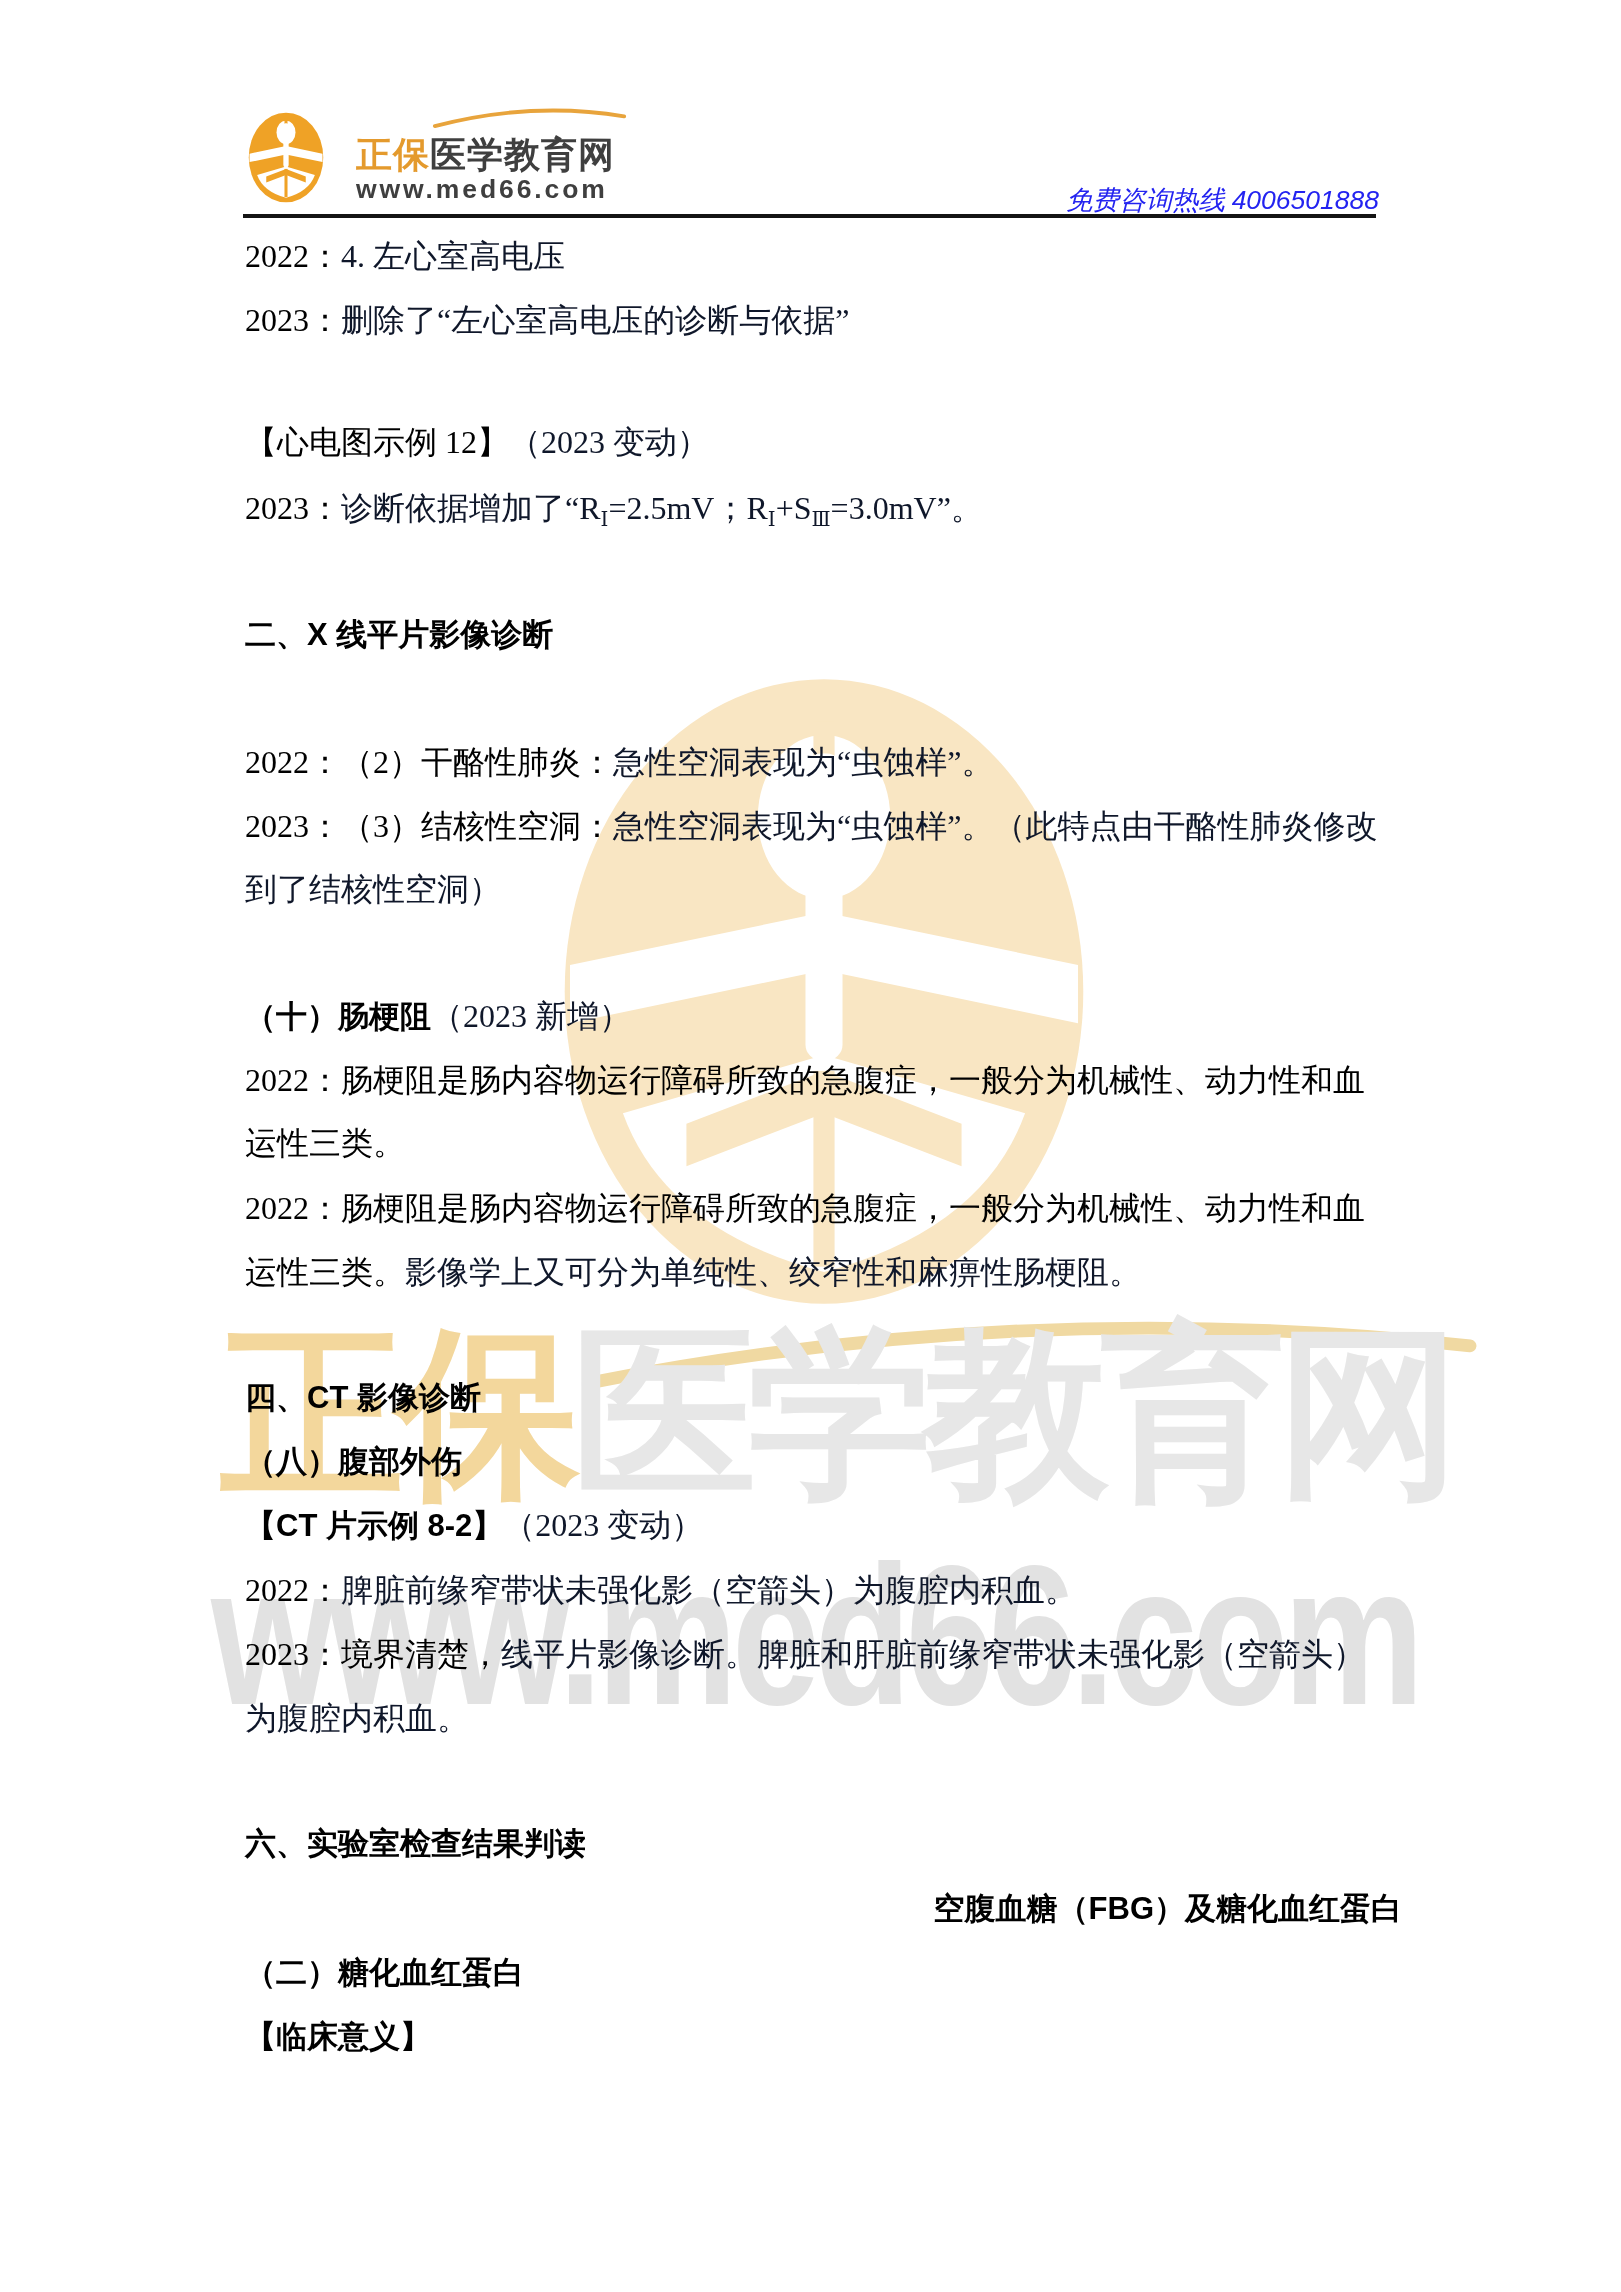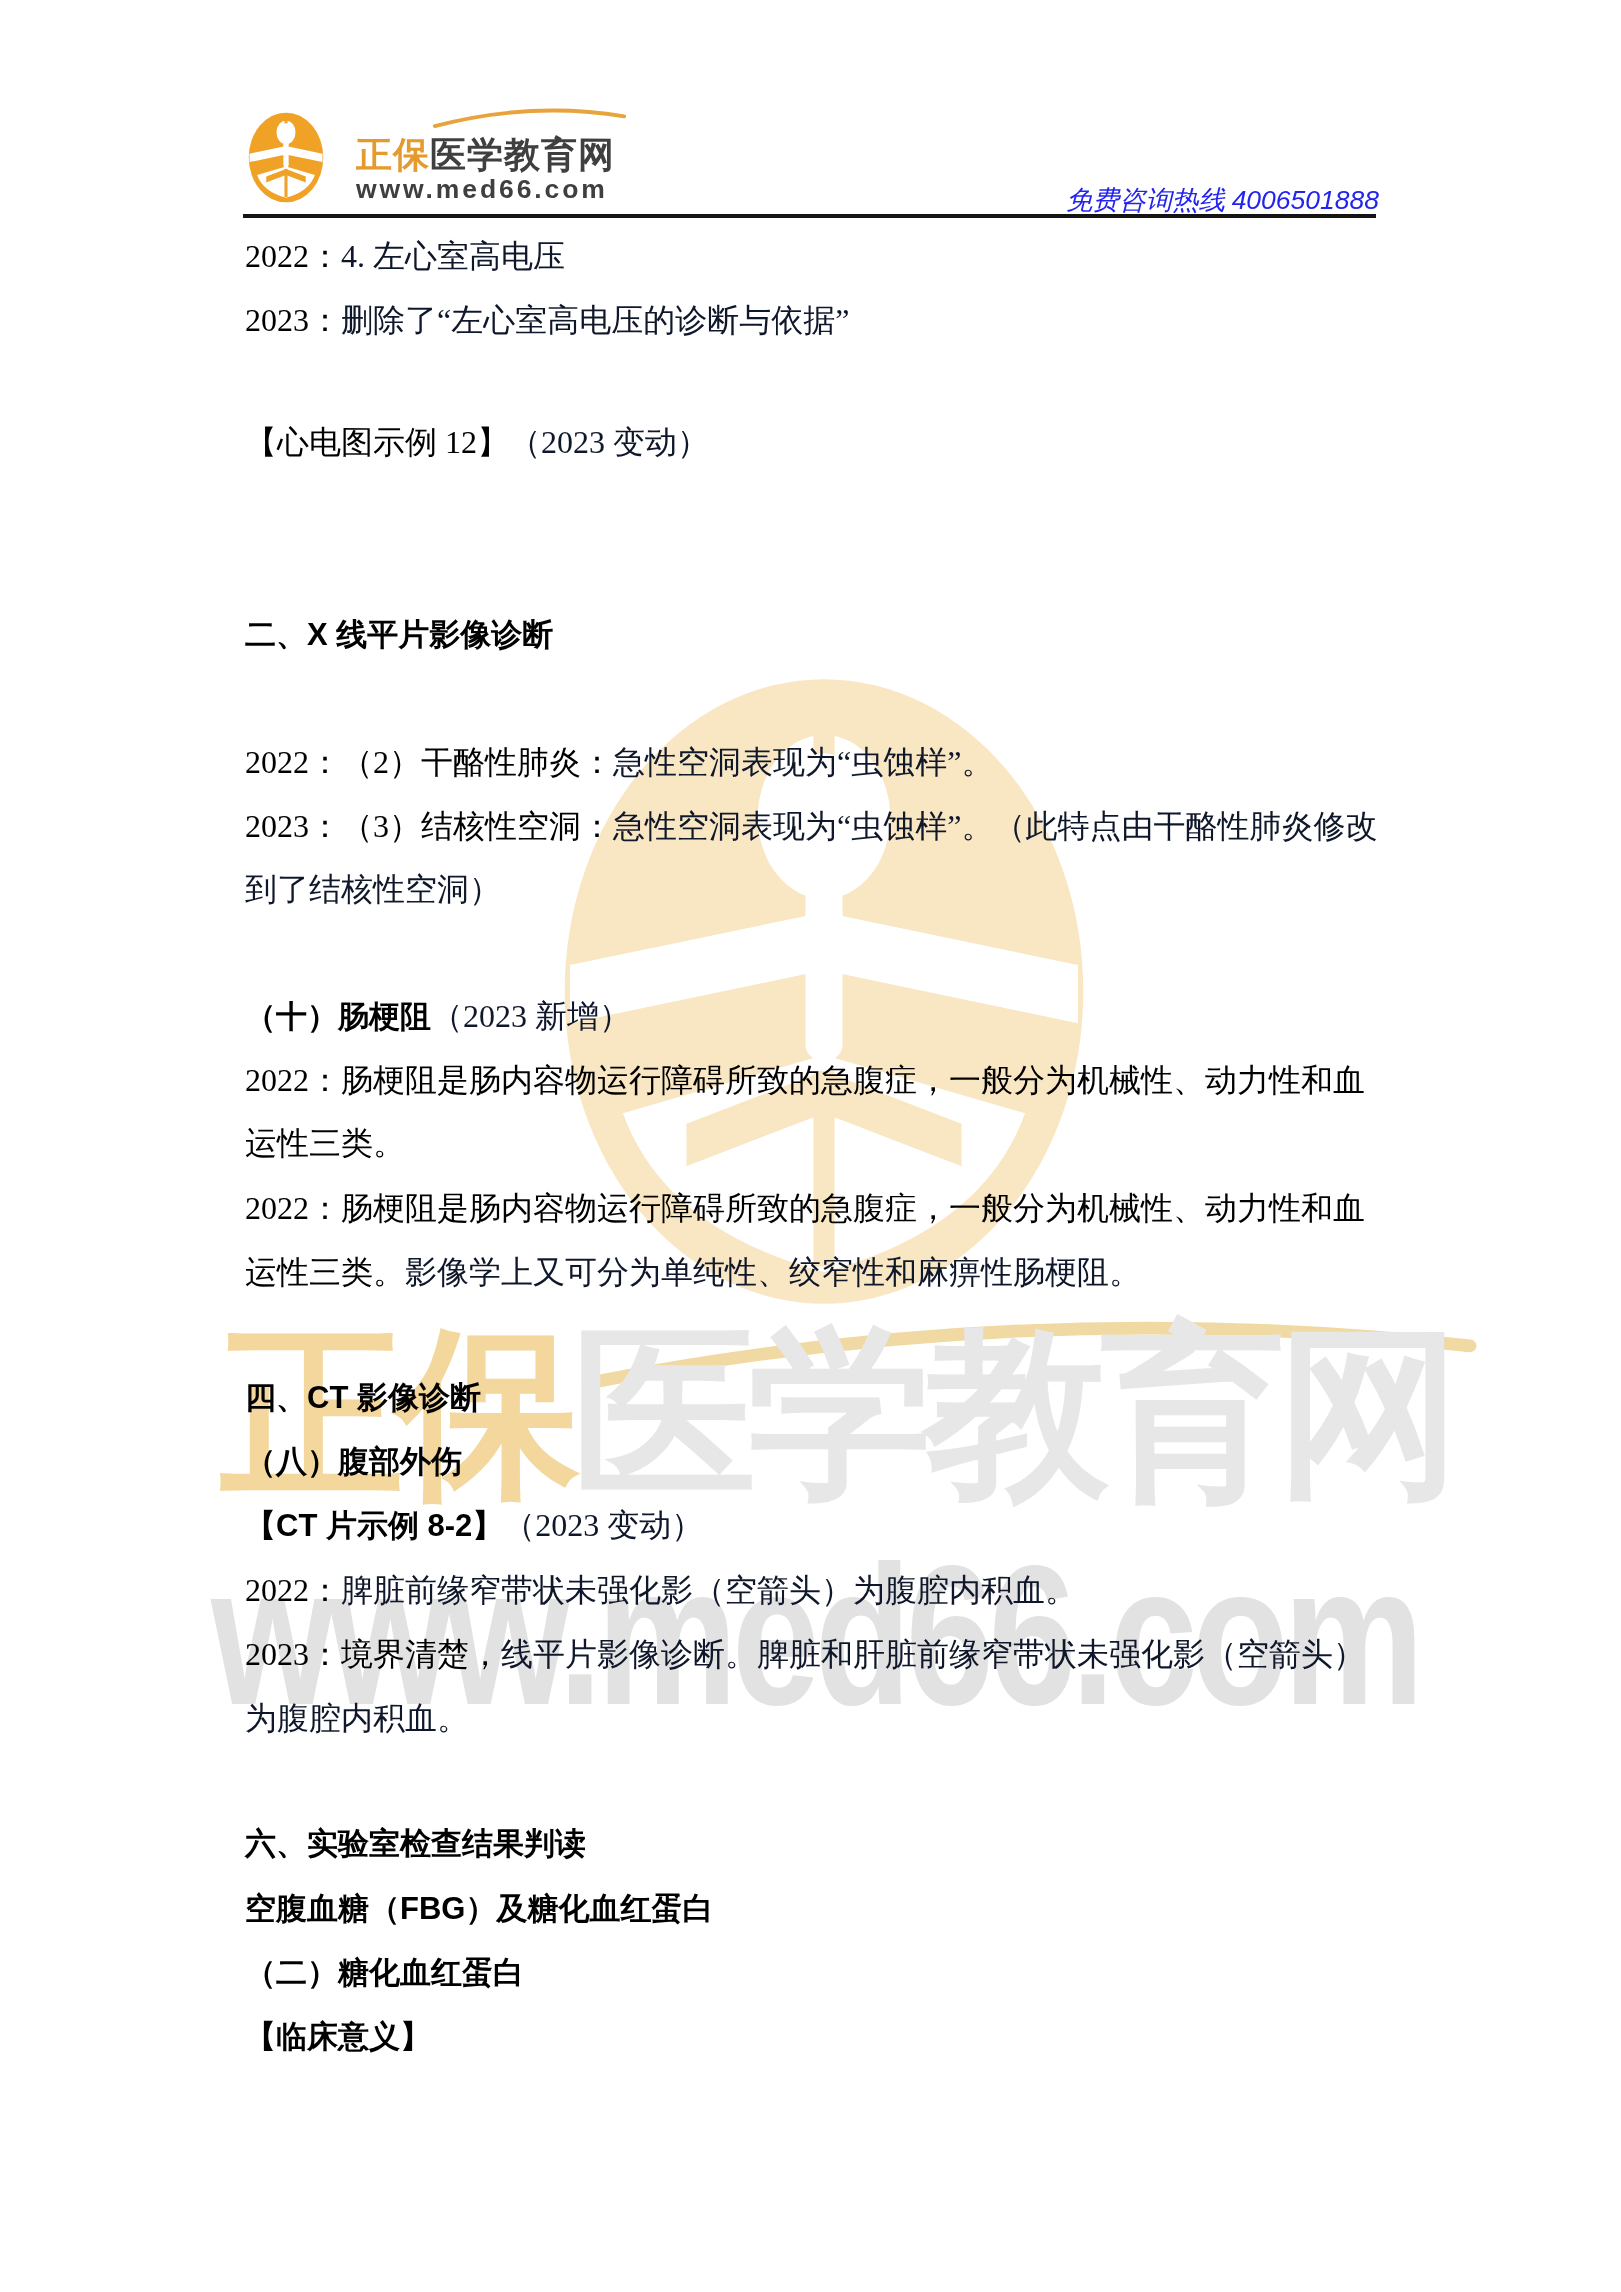--- a/index.html
+++ b/index.html
@@ -30,21 +30,21 @@
   .wm-url{left:211px;top:1537px;font-family:"Liberation Sans","DejaVu Sans",sans-serif;
           font-weight:bold;font-size:198px;letter-spacing:-6.9px;color:#e2e2e2;line-height:1;
           transform:scaleX(0.8);transform-origin:left top;white-space:nowrap;}
 
   
   .line{position:absolute;left:245px;z-index:2;margin:0;font-size:32px;line-height:1.15;
         color:#000000;white-space:nowrap;}
   .line .red{color:#0f172a;}
   .bold{font-family:"Liberation Sans","DejaVu Sans",sans-serif;font-weight:bold;font-size:31px;}
   .bold .red{font-family:"Liberation Serif","DejaVu Serif",serif;font-weight:normal;font-size:32px;}
-  .center{width:1157px;text-align:left;}
+  .center{width:1157px;text-align:right;}
   .line sub{font-size:0.62em;line-height:0;}
 </style>
 </head>
 <body>
 
 <div class="page">
 
   <svg class="wm wm-logo" width="600" height="635" viewBox="0 0 100 120">
     <ellipse cx="50" cy="60" rx="49" ry="59" fill="#f9e6c3"></ellipse>
     <ellipse cx="50" cy="27" rx="12.5" ry="15.5" fill="#ffffff"></ellipse>
@@ -95,20 +95,21 @@
   </div>
 
   <div class="header-rule"></div>
 
   <p class="line" style="top:238px"><span>2022：</span><span class="red">4. 左心室高电压</span></p>
 
   <p class="line" style="top:302px"><span>2023：</span><span class="red">删除了“左心室高电压的诊断与依据”</span></p>
 
   <p class="line" style="top:424px"><span>【心电图示例 12】</span><span class="red">（2023 变动）</span></p>
 
+  <p class="line" style="top:490px"><span>2023：</span><span class="red">诊断依据增加了“R<sub>Ⅰ</sub>=2.5mV；R<sub>Ⅰ</sub>+S<sub>Ⅲ</sub>=3.0mV”。</span></p>
 
   <p class="line bold" style="top:617px"><span>二、X 线平片影像诊断</span></p>
 
 
   <p class="line" style="top:744px"><span>2022：（2）干酪性肺炎：</span><span class="red">急性空洞表现为“虫蚀样”。</span></p>
 
   <p class="line" style="top:808px"><span>2023：（3）结核性空洞：</span><span class="red">急性空洞表现为“虫蚀样”。（此特点由干酪性肺炎修改</span></p>
 
   <p class="line" style="top:871px"><span class="red">到了结核性空洞）</span></p>
 

